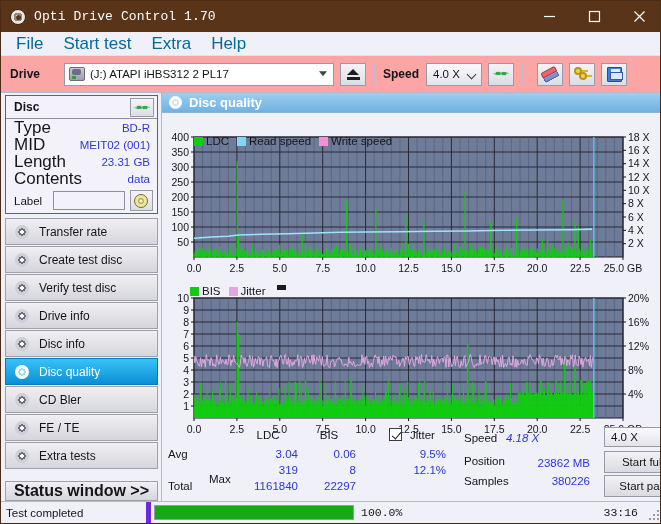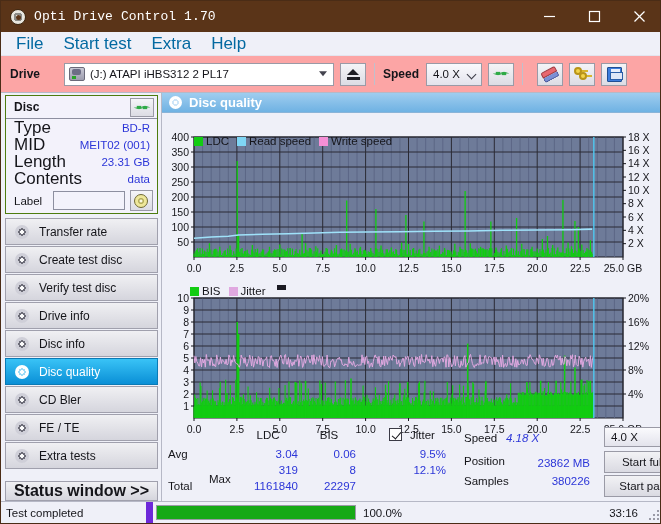--- a/index.html
+++ b/index.html
@@ -240,21 +240,21 @@
     font-size: 11.5px; color: #15151a; display: flex; align-items: center; padding-left: 6px;
   }
 
   
   .statusbar {
     position: absolute; left: 0; bottom: 0; width: 661px; height: 22px;
     background: #eff0f8; border-top: 1px solid #b6b8c6;
     display: flex; align-items: center;
   }
   .sb-text { font-size: 11.5px; color: #15151a; margin-left: 5px; width: 140px; }
-  .sb-cell { height: 21px; border-left: 7px solid #6d28d9; display: flex; align-items: center; }
+  .sb-cell { height: 21px; border-left: 5px solid #6d28d9; display: flex; align-items: center; font-family: Liberation Mono, monospace; }
   .progress-wrap {
     width: 200px; height: 15px; background: #ffffff; border: 1px solid #9a9aa6; position: relative; margin-left: 3px;
   }
   .progress-fill { position: absolute; left: 0; top: 0; bottom: 0; background: #16a916; }
   .pct { font-size: 11.5px; color: #15151a; margin-left: 7px; }
   .elapsed { font-size: 11.5px; color: #15151a; position: absolute; right: 24px; }
   .grip { position: absolute; right: 3px; bottom: 3px; width: 12px; height: 12px; }
   .grip i { position: absolute; width: 2px; height: 2px; background: #9a9aa6; }
 </style>
 </head>

